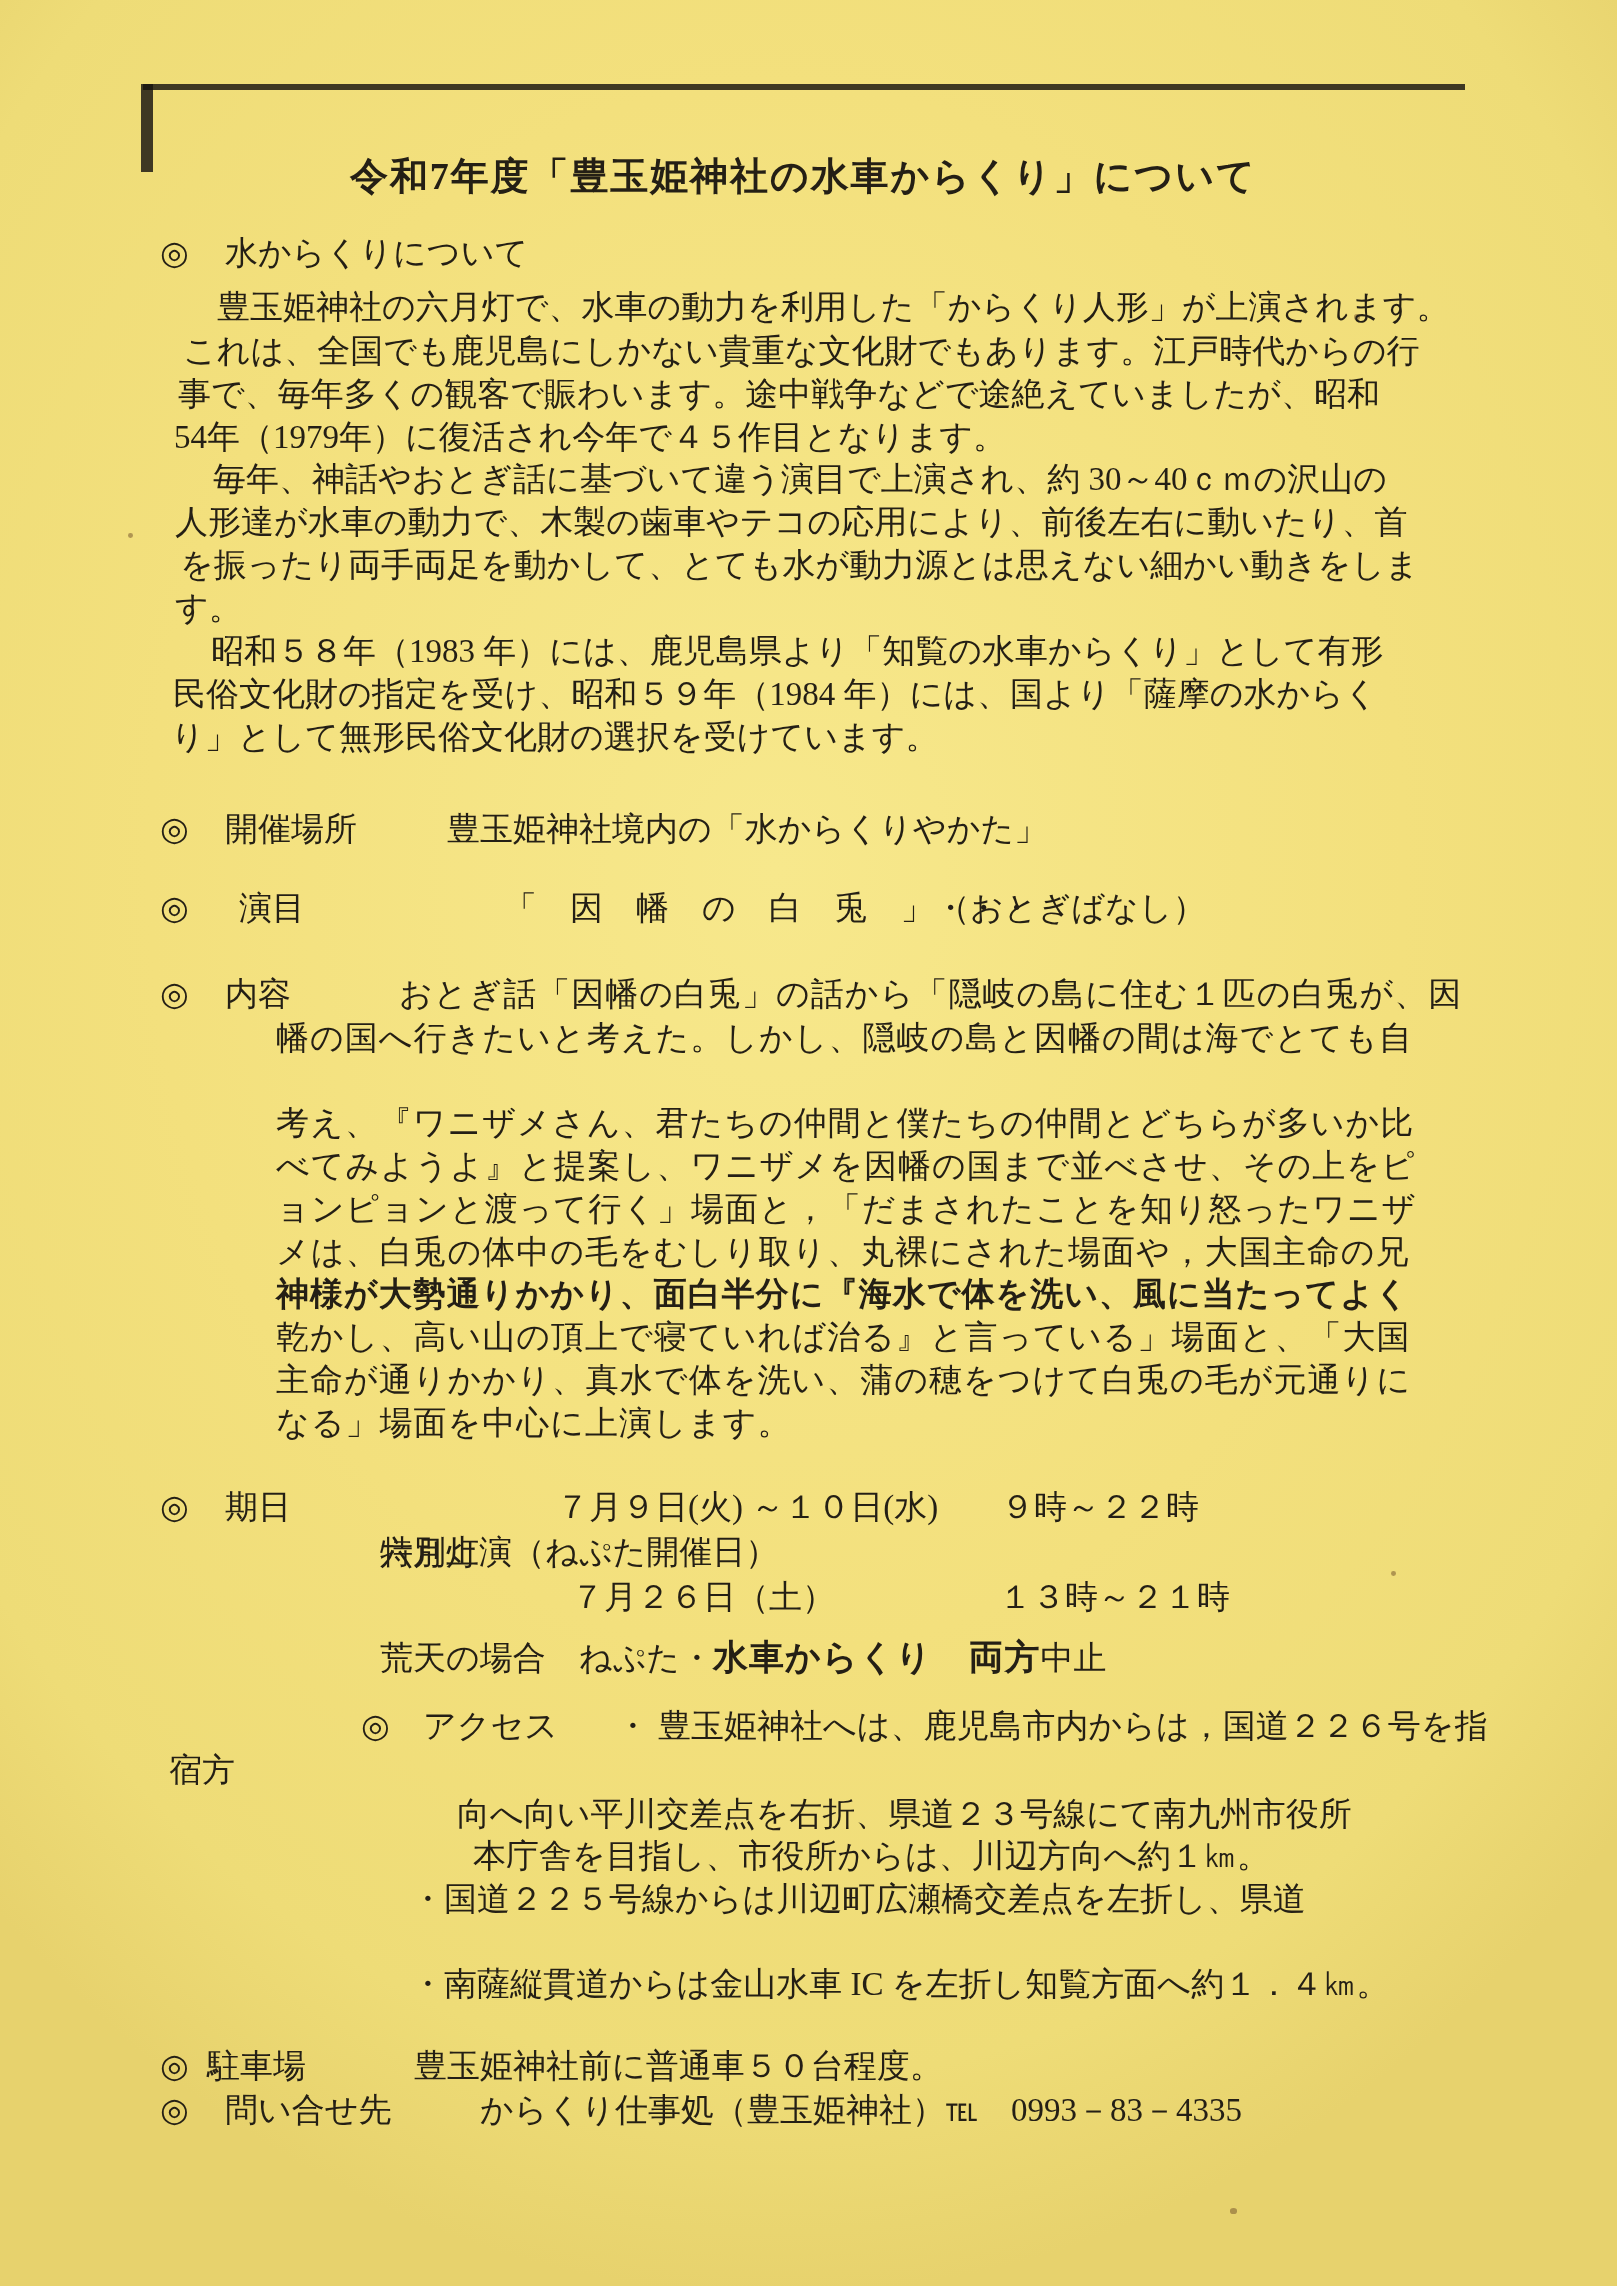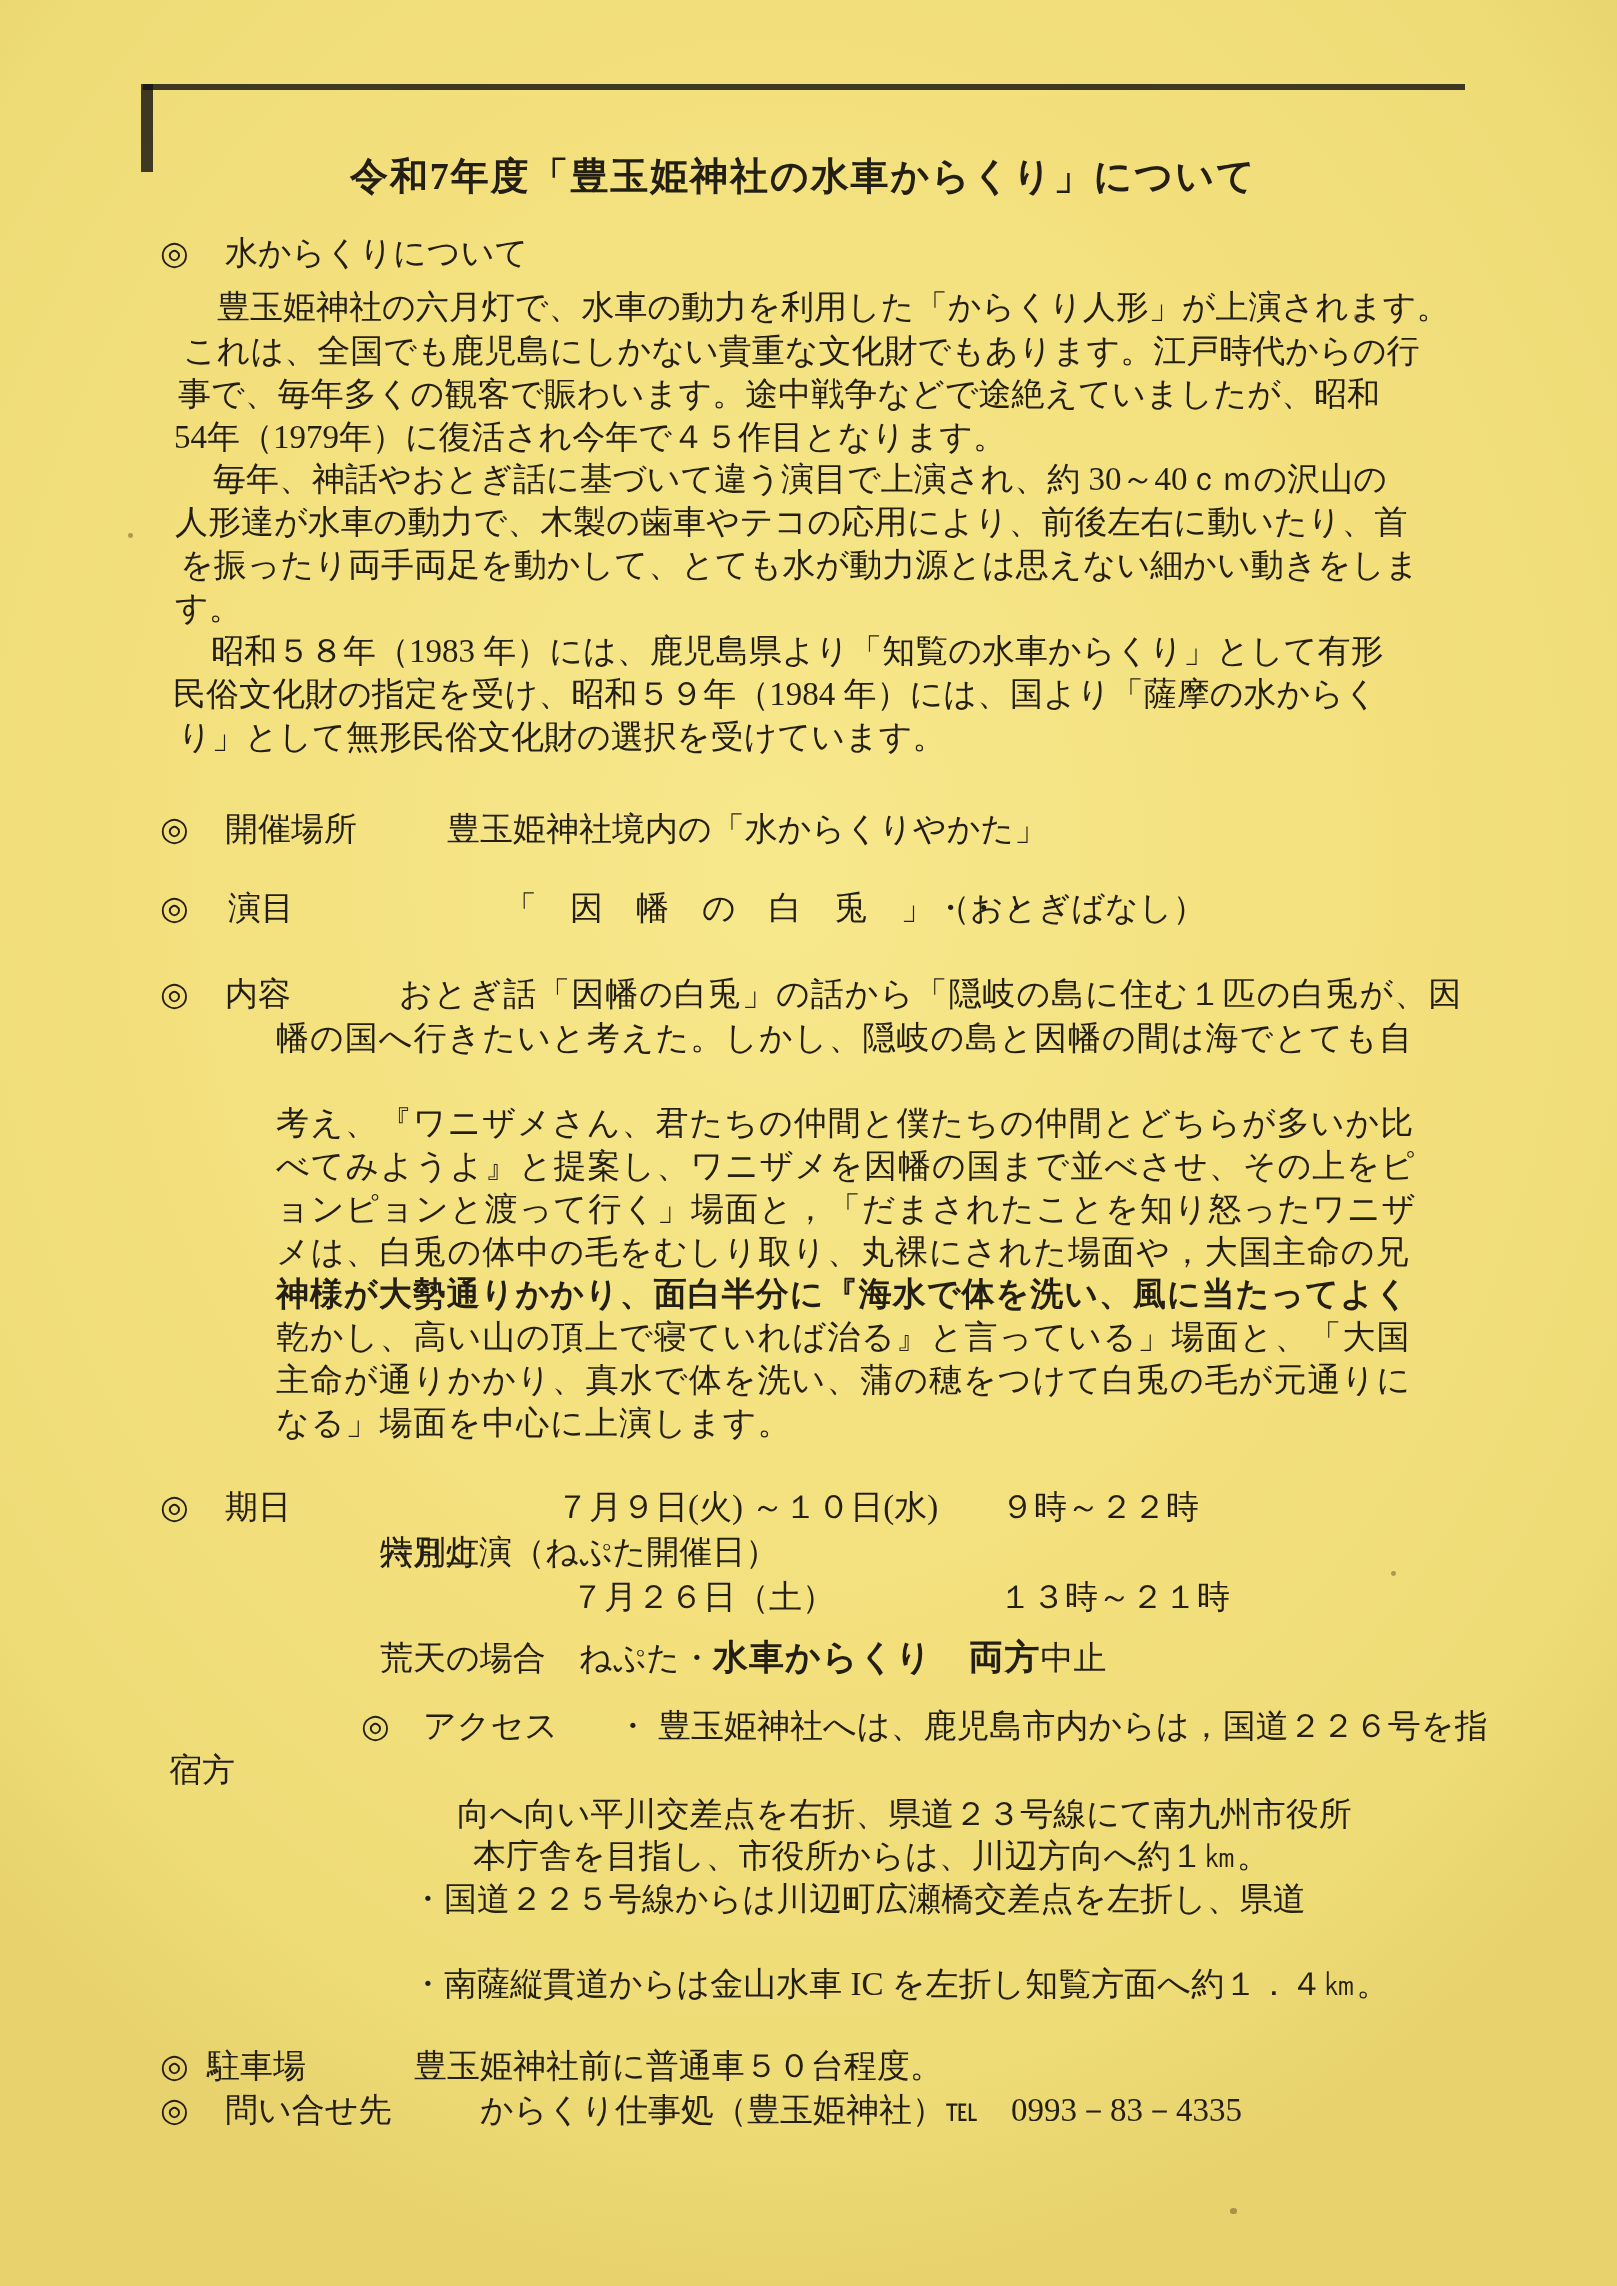--- a/index.html
+++ b/index.html
@@ -42,28 +42,28 @@
   <div class="ln" style="left:217px;top:288px;">豊玉姫神社の六月灯で、水車の動力を利用した「からくり人形」が上演されます。</div>
   <div class="ln" style="left:183px;top:332px;">これは、全国でも鹿児島にしかない貴重な文化財でもあります。江戸時代からの行</div>
   <div class="ln" style="left:178px;top:375px;">事で、毎年多くの観客で賑わいます。途中戦争などで途絶えていましたが、昭和</div>
   <div class="ln" style="left:174px;top:418px;">54年（1979年）に復活され今年で４５作目となります。</div>
   <div class="ln" style="left:213px;top:460px;">毎年、神話やおとぎ話に基づいて違う演目で上演され、約 30～40ｃｍの沢山の</div>
   <div class="ln" style="left:175px;top:503px;">人形達が水車の動力で、木製の歯車やテコの応用により、前後左右に動いたり、首</div>
   <div class="ln" style="left:180px;top:546px;">を振ったり両手両足を動かして、とても水が動力源とは思えない細かい動きをしま</div>
   <div class="ln" style="left:175px;top:589px;">す。</div>
   <div class="ln" style="left:211px;top:632px;">昭和５８年（1983 年）には、鹿児島県より「知覧の水車からくり」として有形</div>
   <div class="ln" style="left:173px;top:675px;">民俗文化財の指定を受け、昭和５９年（1984 年）には、国より「薩摩の水からく</div>
-  <div class="ln" style="left:178px;top:718px;">り」として無形民俗文化財の選択を受けています。</div>
+  <div class="ln" style="left:171px;top:718px;">り」として無形民俗文化財の選択を受けています。</div>
 
   <div class="ln" style="left:160px;top:810px;">◎</div>
   <div class="ln" style="left:225px;top:810px;">開催場所</div>
   <div class="ln" style="left:447px;top:810px;">豊玉姫神社境内の「水からくりやかた」</div>
 
   <div class="ln" style="left:160px;top:889px;">◎</div>
-  <div class="ln" style="left:228px;top:889px;">演目</div>
+  <div class="ln" style="left:239px;top:889px;">演目</div>
   <div class="ln" style="left:504px;top:889px;">「　因　幡　の　白　兎　」・・・</div>
   <div class="ln" style="left:937px;top:889px;">（おとぎばなし）</div>
 
   <div class="ln" style="left:160px;top:975px;">◎</div>
   <div class="ln" style="left:225px;top:975px;">内容</div>
   <div class="ln content-ln" style="left:399px;top:975px;">おとぎ話「因幡の白兎」の話から「隠岐の島に住む１匹の白兎が、因</div>
   <div class="ln content-ln" style="left:276px;top:1019px;">幡の国へ行きたいと考えた。しかし、隠岐の島と因幡の間は海でとても自</div>
   <div class="ln content-ln" style="left:276px;top:1104px;">考え、『ワニザメさん、君たちの仲間と僕たちの仲間とどちらが多いか比</div>
   <div class="ln content-ln" style="left:276px;top:1147px;">べてみようよ』と提案し、ワニザメを因幡の国まで並べさせ、その上をピ</div>
   <div class="ln content-ln" style="left:276px;top:1190px;">ョンピョンと渡って行く」場面と，「だまされたことを知り怒ったワニザ</div>

